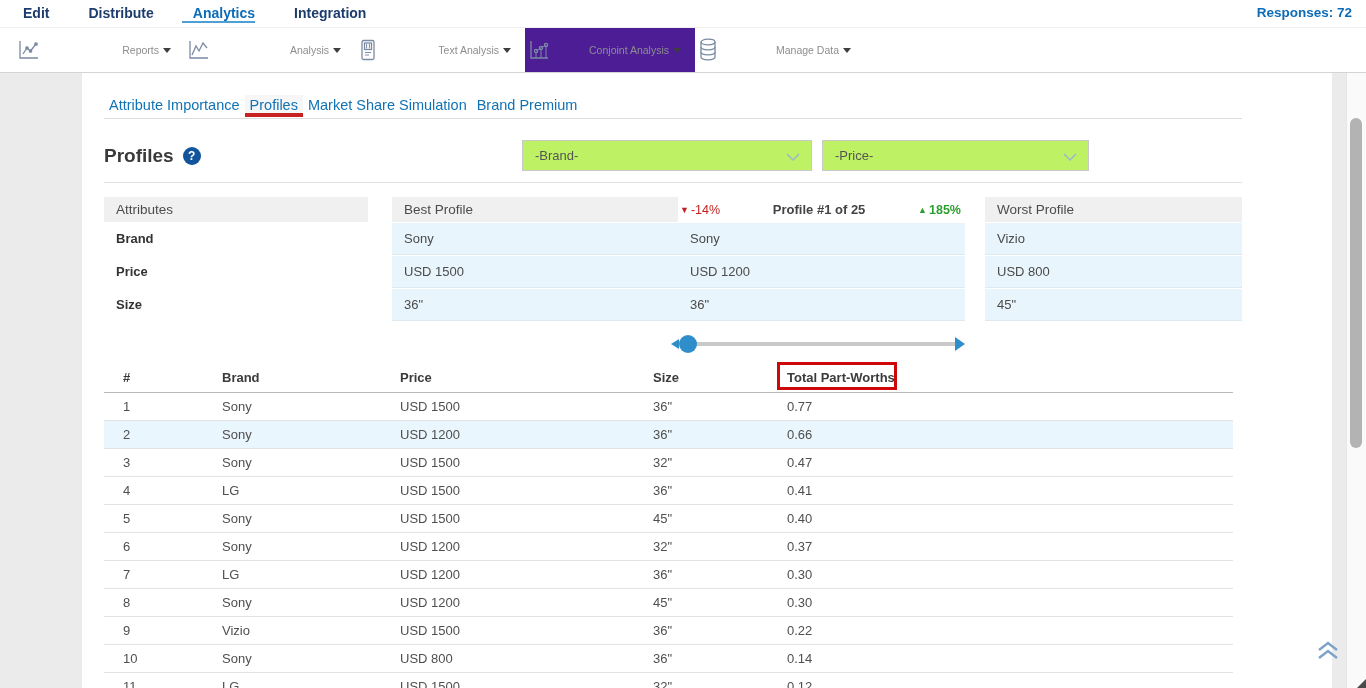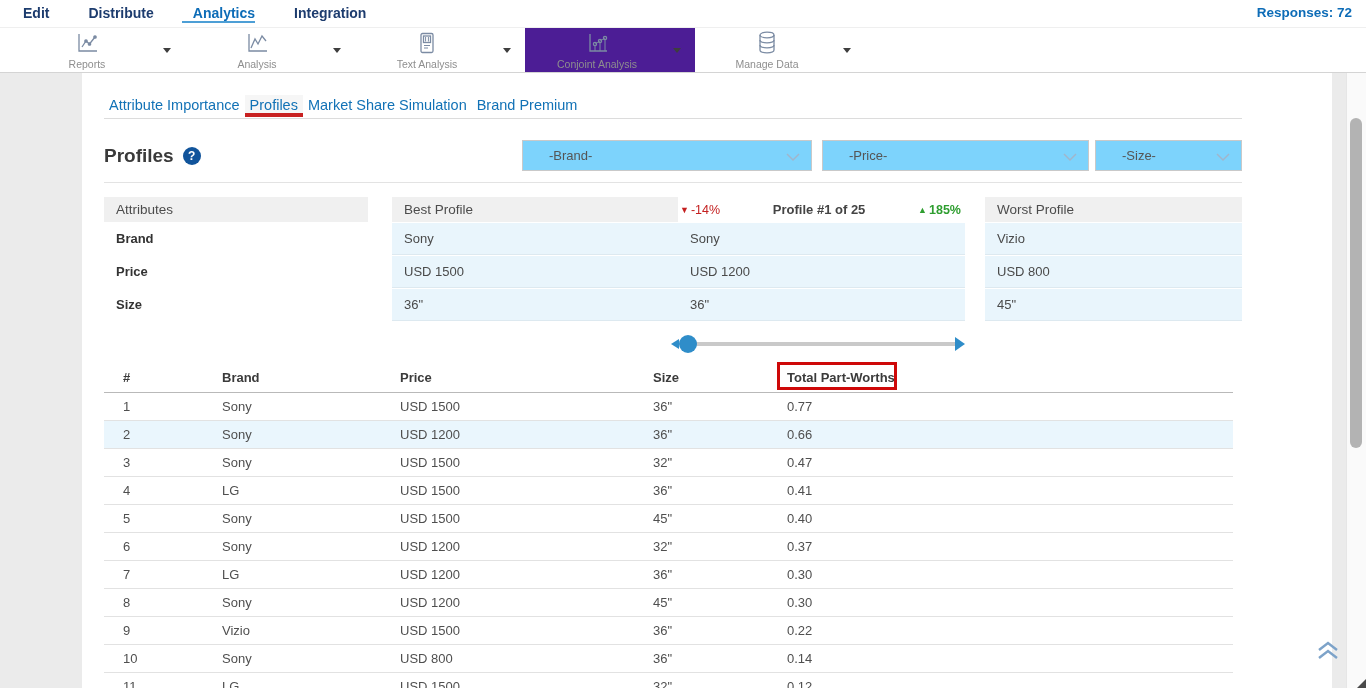--- a/index.html
+++ b/index.html
@@ -13,41 +13,41 @@
   .navitem { font-size:14px; font-weight:bold; color:#1d3c6e; cursor:pointer;padding-left:11px; }
   .navitem.active { color:#0d6cb7; border-bottom:2px solid #4d9fd6; }
   .responses { position:absolute; right:14px; top:5px; font-size:13.5px; font-weight:bold; color:#0d6cb7; }
 
   
   .toolbar { position:absolute; left:0; top:28px; width:1366px; height:45px; background:#fff;
     border-bottom:1px solid #d4d4d4; }
   .tool { position:absolute; top:0; width:170px; height:44px; cursor:pointer; }
   .tool.selected { background:#4c1d95; }
   .tool .stack { position:absolute; left:0; right:26px; top:2px; bottom:2px;
-    display:flex; flex-direction:column; align-items:center; justify-content:space-between; }
+    display:flex; flex-direction:row; align-items:center; justify-content:space-between; }
   .tool .ticon { height:26px; display:flex; align-items:center; }
   .tool .tlabel { font-size:10.5px; color:#8e8e8e; white-space:nowrap; }
   .caret { position:absolute; right:14px; top:20px; width:0; height:0;
     border-left:4px solid transparent; border-right:4px solid transparent; border-top:5px solid #3e3e3e; }
 
   
   .card { position:absolute; left:82px; top:73px; width:1250px; height:615px; background:#fff; }
 
   .tabs { position:absolute; left:22px; top:22px; display:flex; }
   .tab { font-size:14.5px; color:#1272b6; padding:2px 5px 4px 5px; cursor:pointer; }
   .tab.active { background:#f6f6f6; border-bottom:4px solid #c82121; padding-bottom:0; }
   .tabs-divider { position:absolute; left:22px; top:45px; width:1138px; height:1px; background:#dcdcdc; }
 
   .page-title-row { position:absolute; left:22px; top:72px; display:flex; align-items:center; gap:9px; }
   .page-title { font-size:19px; font-weight:bold; color:#3a3a3a; }
   .help { width:18px; height:18px; border-radius:50%; background:#11549b; color:#fff;
     font-size:12px; font-weight:bold; display:flex; align-items:center; justify-content:center; cursor:pointer; }
 
-  .filter { position:absolute; top:67px; height:31px; border:1px solid #c9c9c9; background:#7dd3fc;
-    display:flex; align-items:center; font-size:13px; color:#555; padding-left:26px; cursor:pointer; }
+  .filter { position:absolute; top:67px; height:31px; border:1px solid #c9c9c9; background:#bef264;
+    display:flex; align-items:center; font-size:13px; color:#555; padding-left:12px; cursor:pointer; }
   .filter svg { position:absolute; right:11px; top:12px; }
   .f-brand { left:440px; width:290px; }
   .f-price { left:740px; width:267px; }
   .f-size  { left:1013px; width:147px; }
 
   .title-divider { position:absolute; left:22px; top:109px; width:1138px; height:1px; background:#e3e3e3; }
 
   
   .pcol { position:absolute; top:124px; }
   .pcol-attrs { left:22px;  width:264px; }
@@ -202,26 +202,20 @@
   </div>
 
   <div class="filter f-brand">
     <span>-Brand-</span>
     <svg width="14" height="9" viewBox="0 0 14 9" fill="none" stroke="#a0b6cb" stroke-width="1.5">
         <path d="M1,1 L7,7 L13,1"></path>
       </svg>
   </div>
   <div class="filter f-price">
     <span>-Price-</span>
-    <svg width="14" height="9" viewBox="0 0 14 9" fill="none" stroke="#a0b6cb" stroke-width="1.5">
-        <path d="M1,1 L7,7 L13,1"></path>
-      </svg>
-  </div>
-  <div class="filter f-size">
-    <span>-Size-</span>
     <svg width="14" height="9" viewBox="0 0 14 9" fill="none" stroke="#a0b6cb" stroke-width="1.5">
         <path d="M1,1 L7,7 L13,1"></path>
       </svg>
   </div>
 
   <div class="title-divider"></div>
 
   <div class="pcol pcol-attrs">
     <div class="phead">Attributes</div>
     <div class="attr-label">Brand</div>

